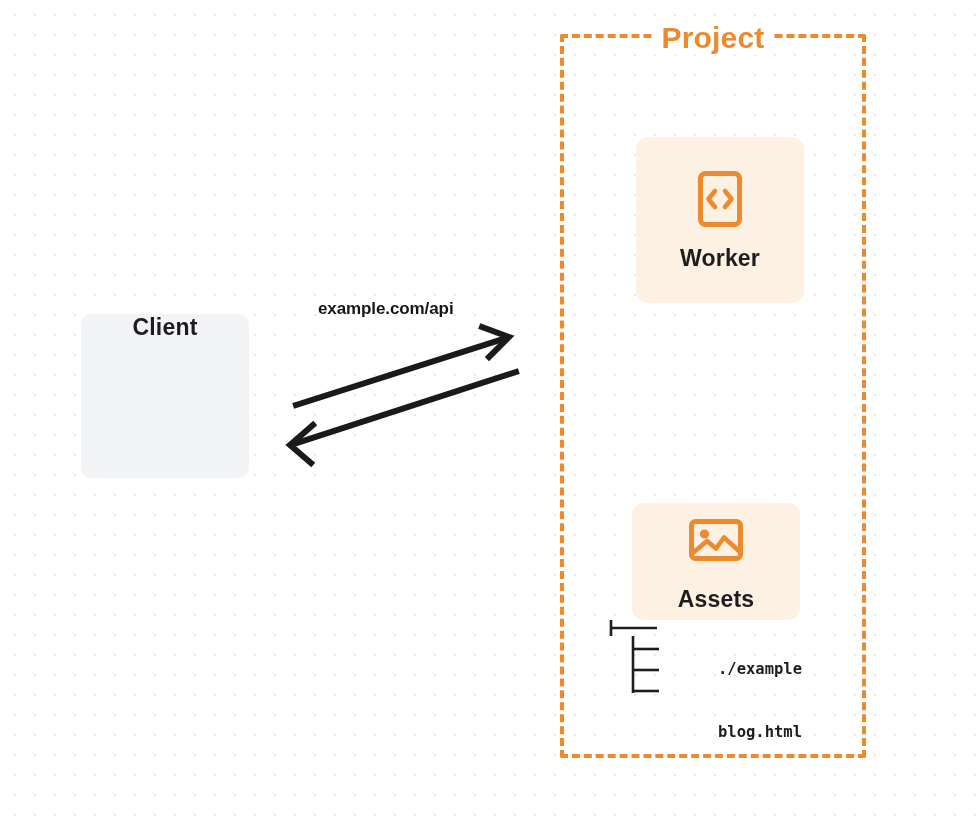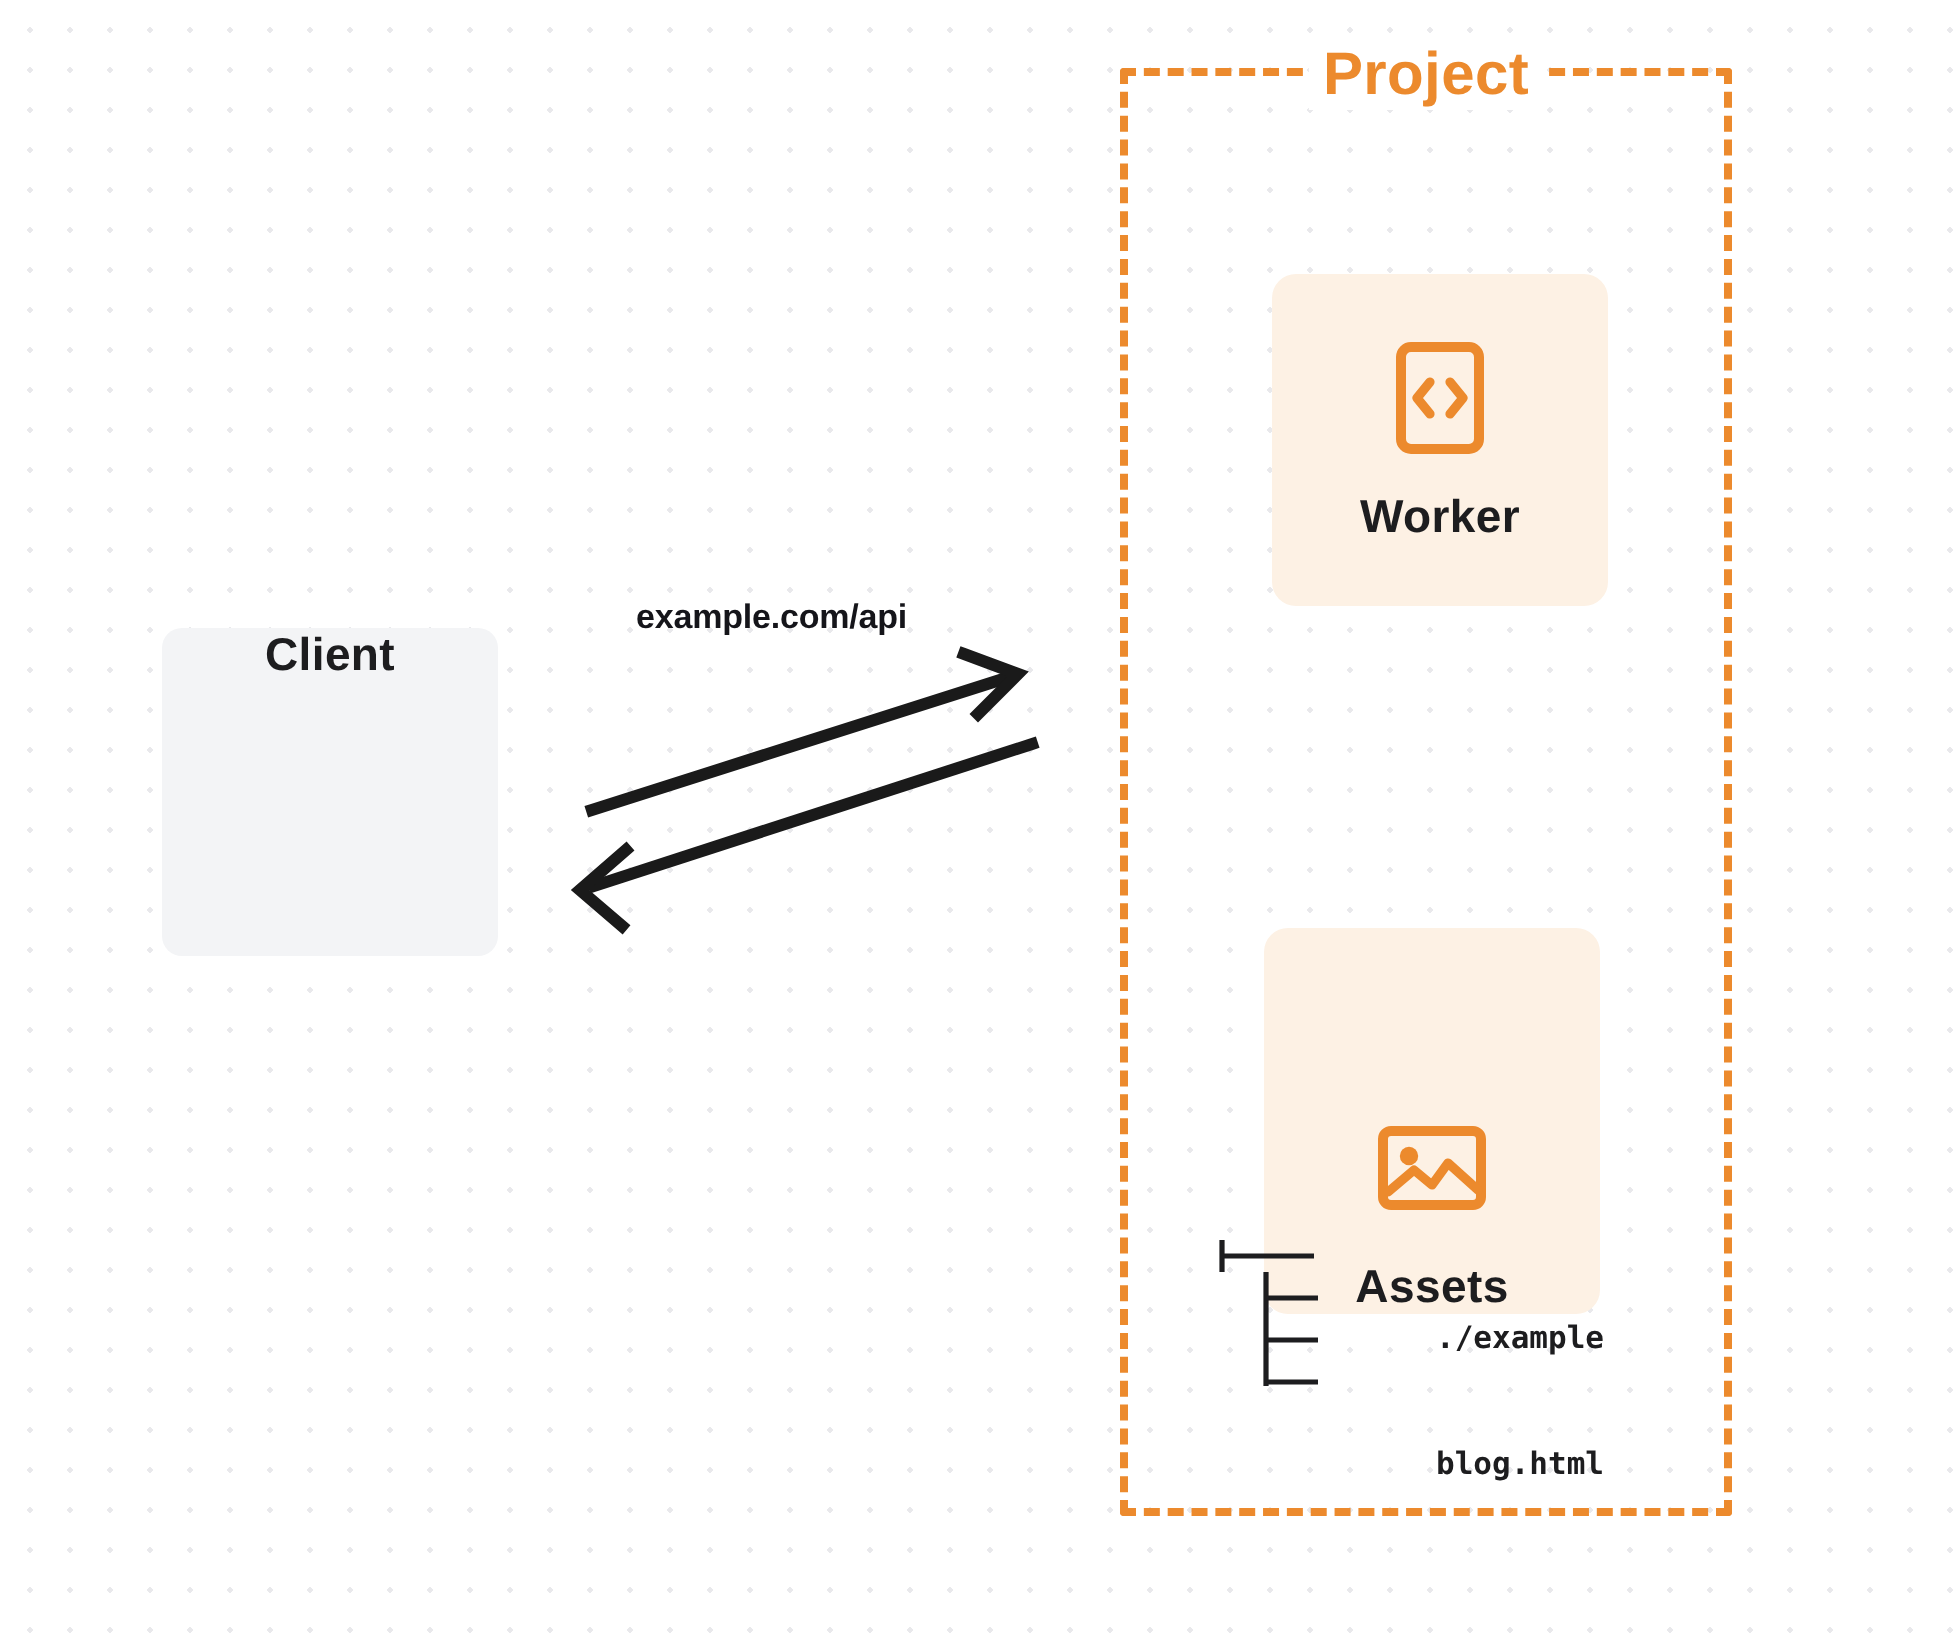--- a/index.html
+++ b/index.html
@@ -102,24 +102,23 @@
     margin-top: 32px;
   }
   #worker-card {
     left: 72px;
     top: 67px;
     width: 168px;
     height: 166px;
   }
   #assets-card {
     left: 68px;
-    top: 394px;
+    top: 433px;
     width: 168px;
-    height: 193px;
-    justify-content: flex-end;
+    height: 117px;
   }
   .service-icon {
     width: 60px;
     height: 60px;
     margin-bottom: 16px;
   }
   .service-label {
     font-size: 23px;
     font-weight: bold;
     color: #1d1d1f;

